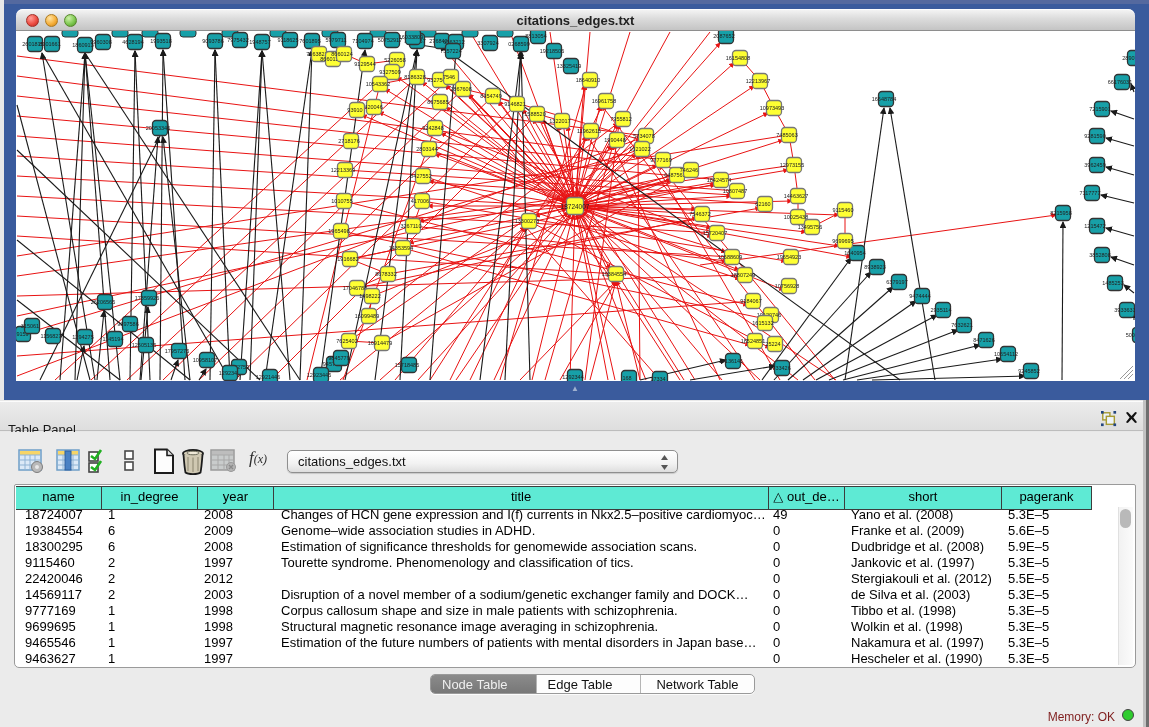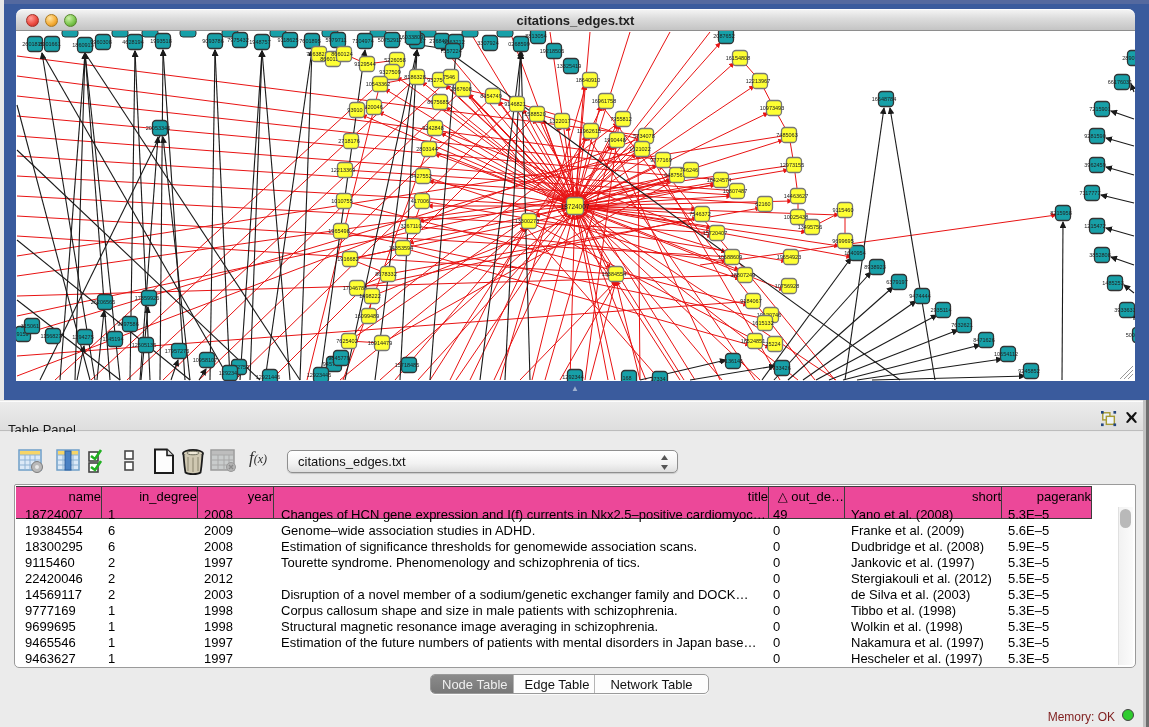--- a/index.html
+++ b/index.html
@@ -16,26 +16,26 @@
 
 #tp-head{position:absolute;left:0;top:401px;width:1149px;height:30px;background:linear-gradient(#ececec,#dedede);border-top:1px solid #fcfcfc;border-bottom:1px solid #bdbdbd}
 #tp-head .lbl{position:absolute;left:8px;top:20px;font-size:13px;color:#1a1a1a}
 #tp-body{position:absolute;left:0;top:432px;width:1149px;height:295px;background:#ebebeb}
 
 #toolbar{position:absolute;left:0;top:0;width:100%;height:50px}
 .ticon{position:absolute;top:16px}
 #combo{position:absolute;left:287px;top:18px;width:391px;height:23px;border:1px solid #8f8f8f;border-radius:5px;background:linear-gradient(#ffffff,#f2f2f2 60%,#dedede);font-size:13px;color:#111;line-height:21px;padding-left:10px;box-shadow:0 1px 1px rgba(0,0,0,.15)}
 
 #tbl{position:absolute;left:14px;top:52px;width:1122px;height:184px;background:#fff;border:1px solid #9a9a9a;border-radius:2px 2px 5px 5px}
-.hcell{position:absolute;top:1px;height:33px;background:#ec4899;border:1px solid #3c3c3c;border-left:none;font-size:13px;color:#000;text-align:right;line-height:19px}
+.hcell{position:absolute;top:1px;height:24px;background:#5eead4;border:1px solid #3c3c3c;border-left:none;font-size:13px;color:#000;text-align:center;line-height:19px}
 .row{position:absolute;left:2px;height:16px;font-size:13px;line-height:16px;color:#000;white-space:nowrap}
 .c{position:absolute;top:0}
 
 #tabs{position:fixed;left:430px;top:674px;height:20px;display:flex;border:1px solid #9a9a9a;border-radius:5px;overflow:hidden;background:#fdfdfd;box-shadow:0 1px 0 rgba(255,255,255,.8)}
-.tab{font-size:13px;padding:1px 5px 0 11px;line-height:18px;color:#111;border-right:1px solid #b5b5b5}
+.tab{font-size:13px;padding:1px 28px 0 11px;line-height:18px;color:#111;border-right:1px solid #b5b5b5}
 .tab.sel{background:linear-gradient(#8b8b8b,#777);color:#efefef}
 .tab:last-child{border-right:none}
 #status{position:absolute;left:0;top:700px;width:1149px;height:27px}
 #mem{position:absolute;right:34px;top:10px;font-size:12px;color:#7f1d1d}
 #memdot{position:absolute;right:15px;top:9px;width:12px;height:12px;border-radius:50%;background:#2ecc2e;border:1px solid #444}
 #redge{position:absolute;right:0;top:400px;width:3px;height:327px;background:#6e6e6e}
 #redge2{position:absolute;right:3px;top:400px;width:3px;height:327px;background:#c2c2c2}
 </style></head>
 <body>
 <div id="frame"></div>
@@ -712,21 +712,21 @@
         <span class="c" style="left:187px">2008</span>
         <span class="c" style="left:264px">Estimation of significance thresholds for genomewide association scans.</span>
         <span class="c" style="left:756px">0</span>
         <span class="c" style="left:834px">Dudbridge et al. (2008)</span>
         <span class="c" style="left:991px">5.9E–5</span>
       </div>
     <div class="row" style="top:70px;width:1100px">
         <span class="c" style="left:8px">9115460</span>
         <span class="c" style="left:91px">2</span>
         <span class="c" style="left:187px">1997</span>
-        <span class="c" style="left:264px">Tourette syndrome. Phenomenology and schizophrenia of tics.</span>
+        <span class="c" style="left:264px">Tourette syndrome. Phenomenology and classification of tics.</span>
         <span class="c" style="left:756px">0</span>
         <span class="c" style="left:834px">Jankovic et al. (1997)</span>
         <span class="c" style="left:991px">5.3E–5</span>
       </div>
     <div class="row" style="top:86px;width:1100px">
         <span class="c" style="left:8px">22420046</span>
         <span class="c" style="left:91px">2</span>
         <span class="c" style="left:187px">2012</span>
         <span class="c" style="left:756px">0</span>
         <span class="c" style="left:834px">Stergiakouli et al. (2012)</span>
@@ -766,21 +766,21 @@
         <span class="c" style="left:264px">Estimation of the future numbers of patients with mental disorders in Japan base…</span>
         <span class="c" style="left:756px">0</span>
         <span class="c" style="left:834px">Nakamura et al. (1997)</span>
         <span class="c" style="left:991px">5.3E–5</span>
       </div>
     <div class="row" style="top:166px;width:1100px">
         <span class="c" style="left:8px">9463627</span>
         <span class="c" style="left:91px">1</span>
         <span class="c" style="left:187px">1997</span>
         <span class="c" style="left:756px">0</span>
-        <span class="c" style="left:834px">Hescheler et al. (1997)</span>
+        <span class="c" style="left:834px">Hescheler et al. (1990)</span>
         <span class="c" style="left:991px">5.3E–5</span>
       </div>
 
     <div class="abs" style="right:2px;top:22px;width:15px;height:158px;background:linear-gradient(90deg,#f2f2f2,#fbfbfb);border-left:1px solid #e0e0e0"></div>
     <div class="abs" style="right:4px;top:24px;width:11px;height:19px;background:#b9b9b9;border-radius:6px"></div>
   </div>
   <div id="tabs">
       <div class="tab sel">Node Table</div>
       <div class="tab">Edge Table</div>
       <div class="tab" style="padding:1px 15px 0 15px">Network Table</div>

